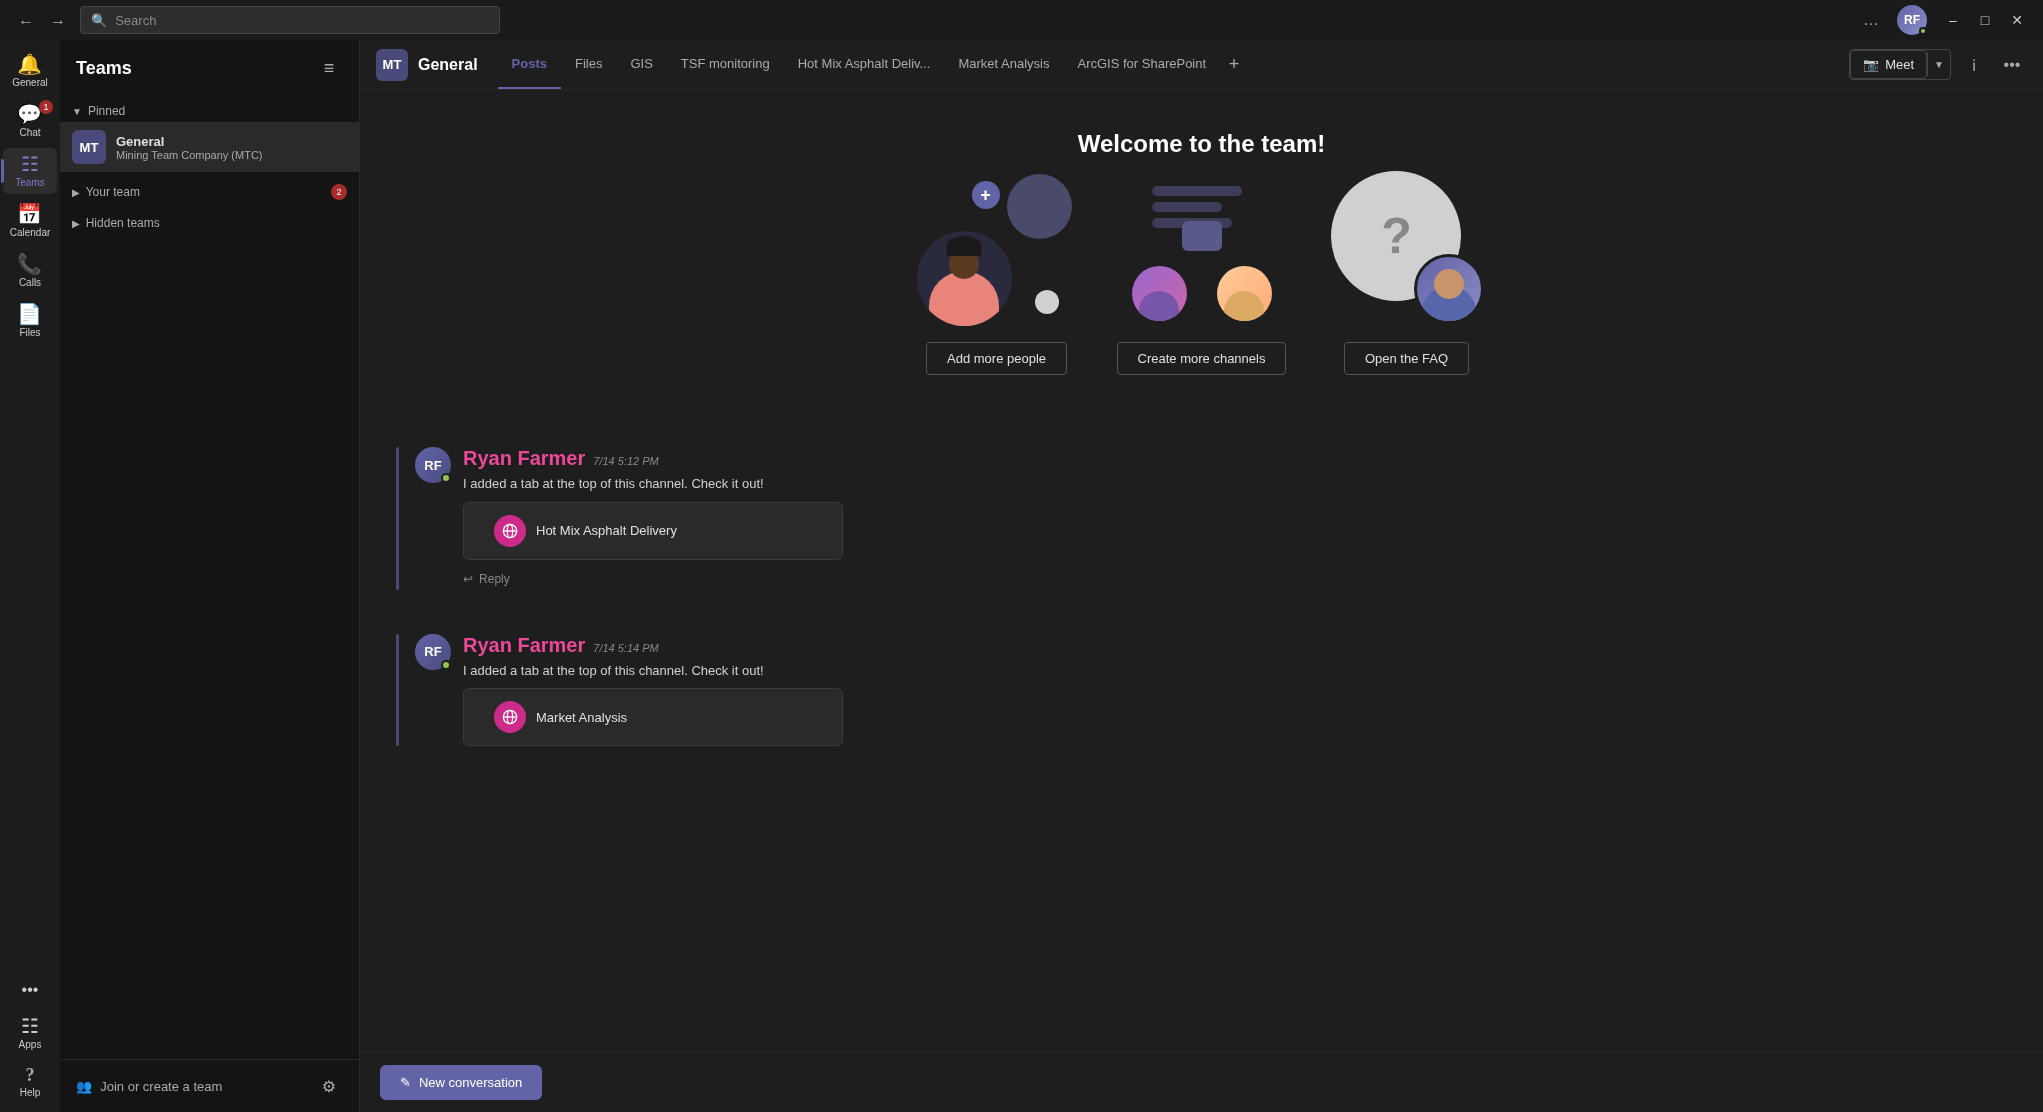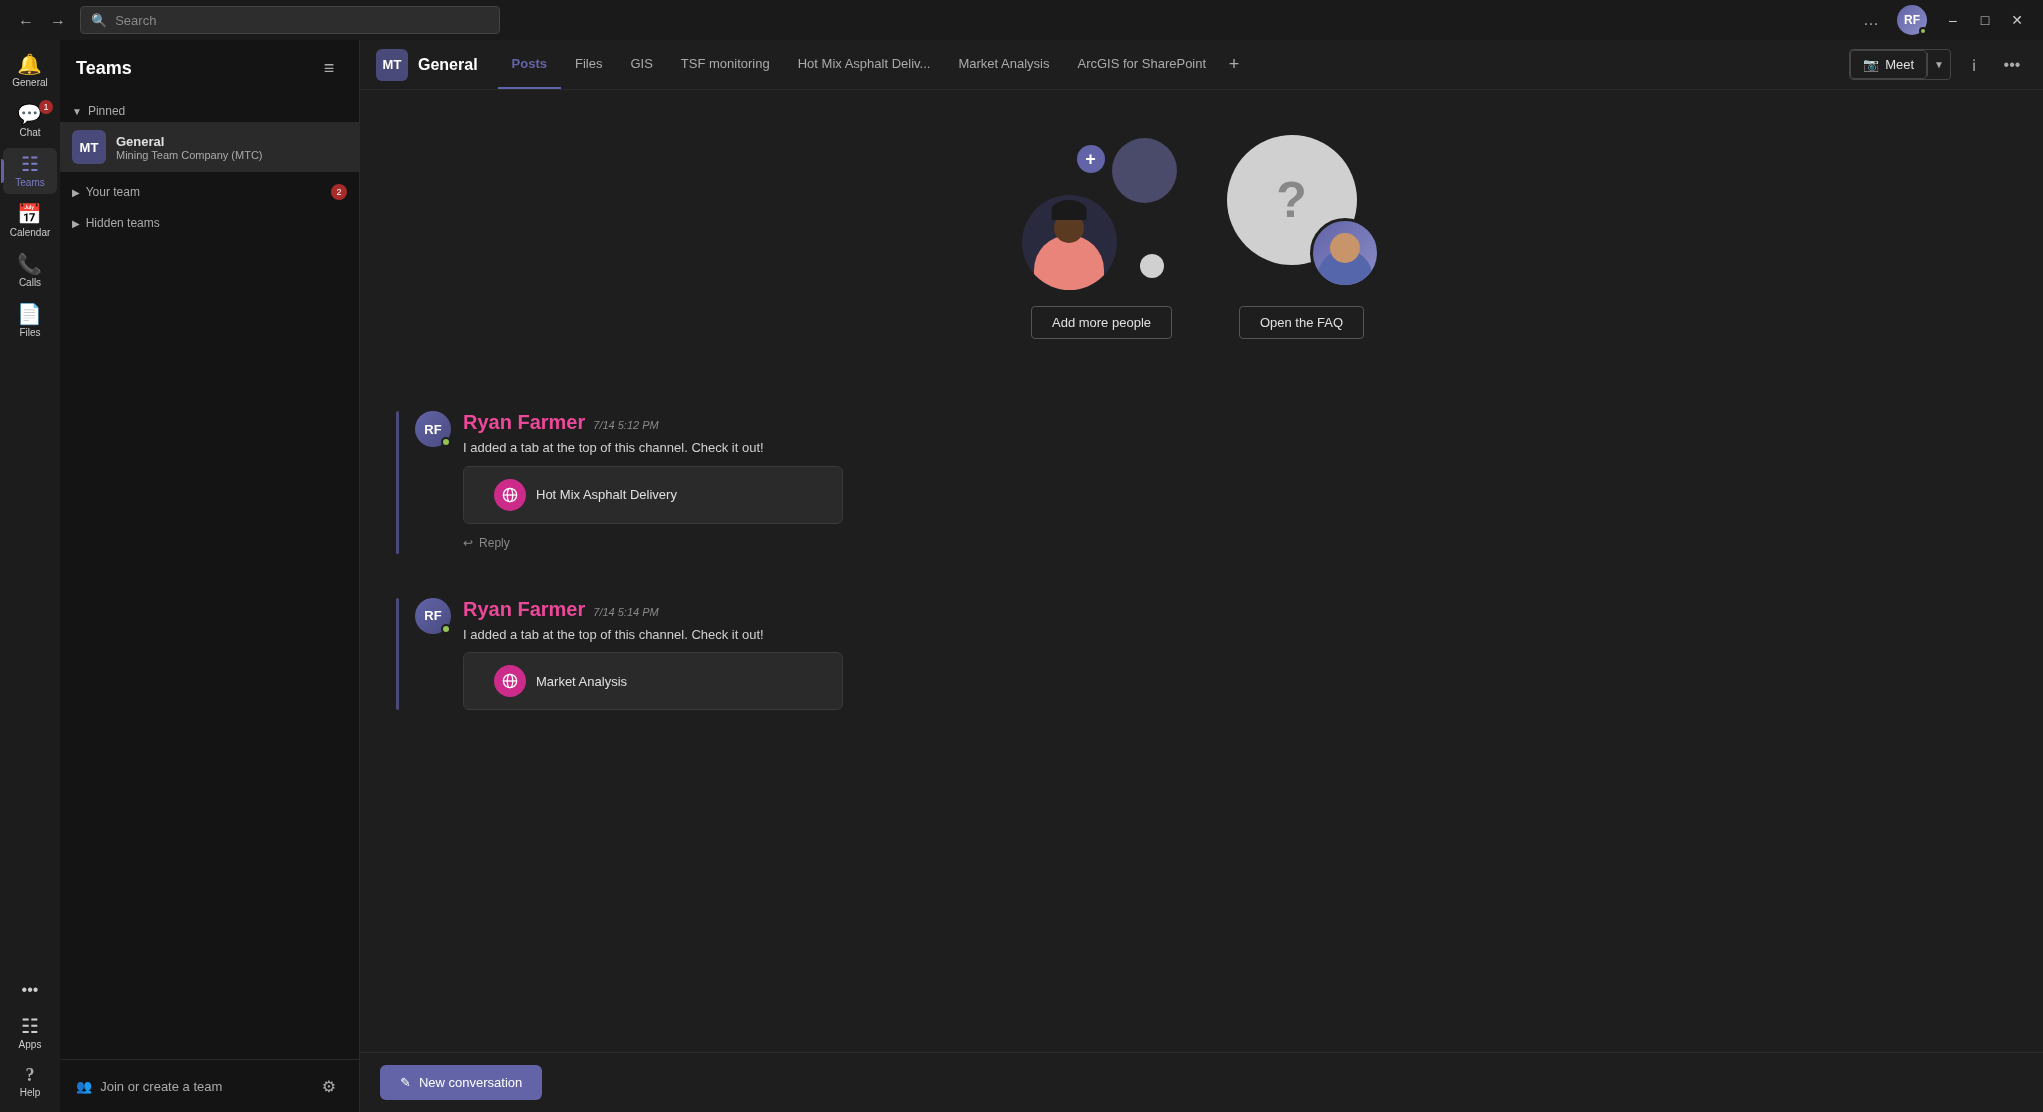--- a/index.html
+++ b/index.html
@@ -554,20 +554,21 @@
           <button class="meet-chevron">▼</button>
         </div>
         <button class="header-icon-btn">ℹ</button>
         <button class="header-icon-btn">•••</button>
       </div>
     </div>
 
     <div class="channel-body">
 
       <div class="welcome-section">
+        <div class="welcome-title">Welcome to the team!</div>
 
         <div class="welcome-cards">
 
           <div class="welcome-card">
             <div class="welcome-illustration illus-add-people">
 
               <div style="position:absolute; bottom:0; left:0; width:95px; height:95px; border-radius:50%; background:#2a2a3e; overflow:hidden;">
                 <div style="position:absolute; bottom:0; left:50%; transform:translateX(-50%); width:70px; height:55px; background:#e8847a; border-radius:35px 35px 0 0;"></div>
                 <div style="position:absolute; top:18px; left:50%; transform:translateX(-50%); width:30px; height:30px; border-radius:50%; background:#5a3a20;"></div>
                 <div style="position:absolute; top:5px; left:50%; transform:translateX(-50%); width:35px; height:20px; border-radius:50% 50% 0 0; background:#1a1a1a;"></div>
@@ -575,20 +576,41 @@
 
               <div style="position:absolute; top:15px; left:55px; width:28px; height:28px; border-radius:50%; background:#6264a7; display:flex; align-items:center; justify-content:center; color:white; font-size:18px; font-weight:bold; z-index:2;">+</div>
 
               <div style="position:absolute; top:8px; right:5px; width:65px; height:65px; border-radius:50%; background:#4a4a6a;"></div>
 
               <div style="position:absolute; bottom:12px; right:18px; width:24px; height:24px; border-radius:50%; background:#d0d0d0;"></div>
             </div>
             <button class="welcome-action-btn">Add more people</button>
           </div>
 
+          <div class="welcome-card">
+            <div class="welcome-illustration" style="position:relative;">
+
+              <div style="position:absolute; top:20px; left:30px; display:flex; flex-direction:column; gap:6px;">
+                <div style="width:90px; height:10px; background:#3d3d5a; border-radius:5px;"></div>
+                <div style="width:70px; height:10px; background:#3d3d5a; border-radius:5px;"></div>
+                <div style="width:80px; height:10px; background:#3d3d5a; border-radius:5px;"></div>
+              </div>
+
+              <div style="position:absolute; bottom:5px; left:10px; width:55px; height:55px; border-radius:50%; background:linear-gradient(135deg,#9966cc,#cc66aa); overflow:hidden; display:flex; align-items:flex-end; justify-content:center;">
+                <div style="width:40px; height:30px; background:#7755aa; border-radius:20px 20px 0 0;"></div>
+              </div>
+
+              <div style="position:absolute; bottom:5px; right:10px; width:55px; height:55px; border-radius:50%; background:linear-gradient(135deg,#ffcc99,#ffaa77); overflow:hidden; display:flex; align-items:flex-end; justify-content:center;">
+                <div style="width:40px; height:30px; background:#ddaa66; border-radius:20px 20px 0 0;"></div>
+              </div>
+
+              <div style="position:absolute; top:55px; left:50%; transform:translateX(-50%); width:40px; height:30px; background:#5a5a8a; border-radius:6px;"></div>
+            </div>
+            <button class="welcome-action-btn">Create more channels</button>
+          </div>
 
           <div class="welcome-card">
             <div class="welcome-illustration" style="position:relative;">
 
               <div style="position:absolute; top:5px; left:5px; width:130px; height:130px; border-radius:50%; background:#d0d0d0; display:flex; align-items:center; justify-content:center;">
                 <span style="font-size:50px; color:#888; font-weight:bold;">?</span>
               </div>
 
               <div style="position:absolute; bottom:2px; right:2px; width:70px; height:70px; border-radius:50%; background:linear-gradient(135deg,#6264a7,#8b8cc7); overflow:hidden; border:3px solid #1e1e1e;">
                 <div style="position:absolute; bottom:0; left:50%; transform:translateX(-50%); width:55px; height:35px; background:#5566aa; border-radius:27px 27px 0 0;"></div>

